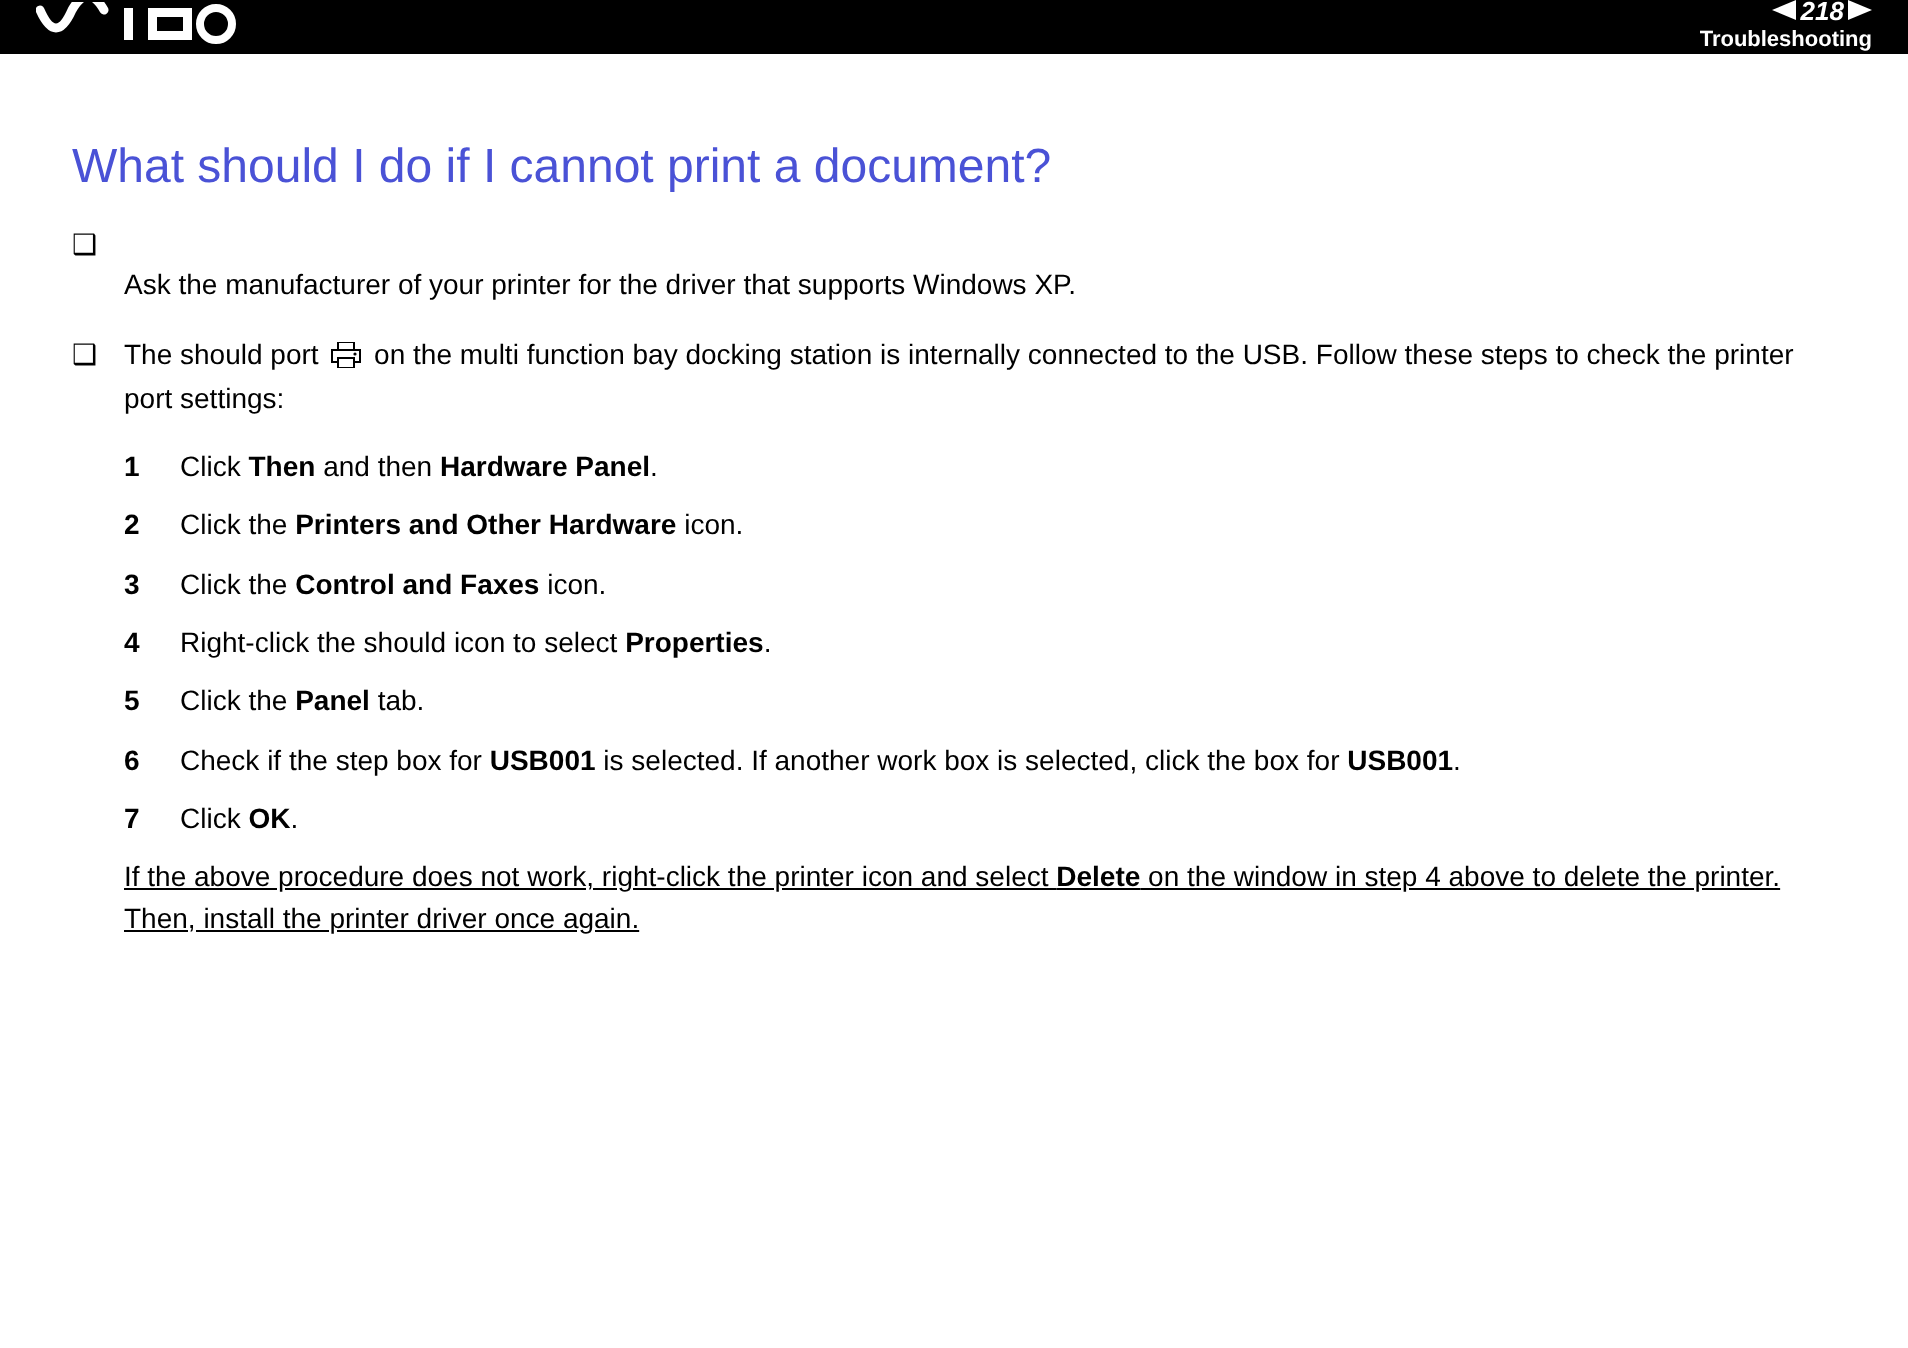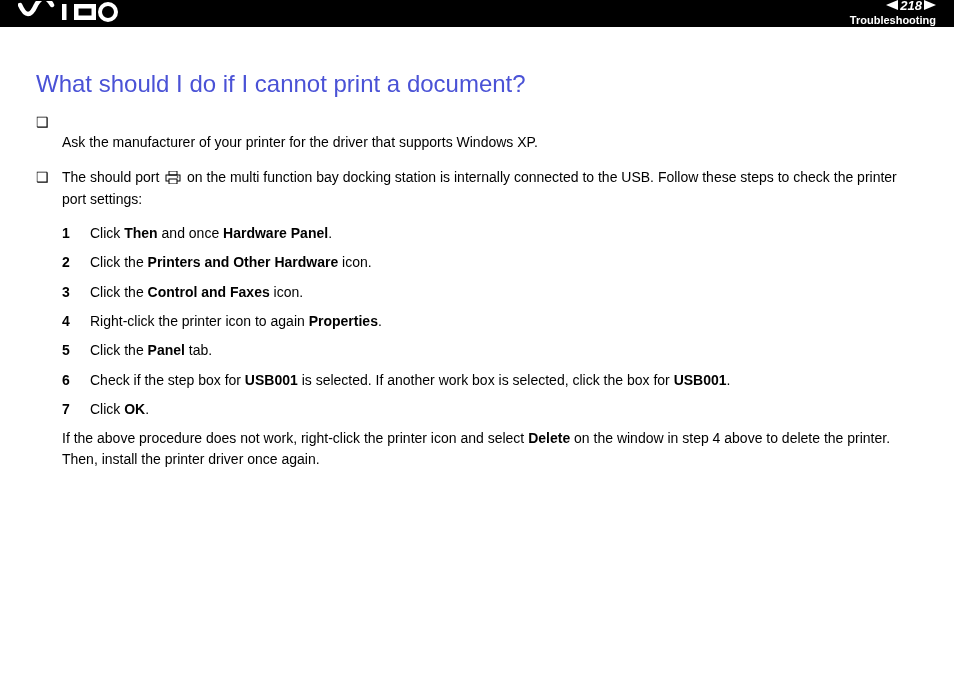--- a/index.html
+++ b/index.html
@@ -85,20 +85,21 @@
   }
   .step .num {
     font-weight: bold;
     flex: 0 0 28px;
   }
   .step .step-text { flex: 1; }
   .closing {
     margin-left: 26px;
     line-height: 1.45;
     margin-top: 9px;
+    text-decoration: underline;
   }
   .b { font-weight: bold; }
 </style>
 </head>
 <body>
 
 <div class="header">
   <div class="logo">
     <svg width="100" height="22" viewBox="0 0 100 22">
       <path d="M 2 4 Q 10 22 18 4 Q 26 -10 34 4" stroke="#fff" stroke-width="4.5" fill="none" stroke-linecap="round"></path>
@@ -147,33 +148,33 @@
             <rect x="1" y="4" width="14" height="6" fill="none" stroke="#000" stroke-width="1"></rect>
             <rect x="4" y="8" width="8" height="5" fill="#fff" stroke="#000" stroke-width="1"></rect>
             <circle cx="12.5" cy="6" r="0.8" fill="#000"></circle>
           </svg></span><span> on the multi function bay docking station is internally connected to the USB. Follow these steps to check the printer port settings:</span>
     </div>
   </div>
 
   <div class="steps">
     <div class="step">
       <div class="num">1</div>
-      <div class="step-text"><span>Click </span><span class="b">Then</span><span> and once </span><span class="b">Hardware Panel</span><span>.</span></div>
+      <div class="step-text"><span>Click </span><span class="b">Then</span><span> and then </span><span class="b">Hardware Panel</span><span>.</span></div>
     </div>
     <div class="step">
       <div class="num">2</div>
       <div class="step-text"><span>Click the </span><span class="b">Printers and Other Hardware</span><span> icon.</span></div>
     </div>
     <div class="step">
       <div class="num">3</div>
       <div class="step-text"><span>Click the </span><span class="b">Control and Faxes</span><span> icon.</span></div>
     </div>
     <div class="step">
       <div class="num">4</div>
-      <div class="step-text"><span>Right-click the printer icon to again </span><span class="b">Properties</span><span>.</span></div>
+      <div class="step-text"><span>Right-click the should icon to select </span><span class="b">Properties</span><span>.</span></div>
     </div>
     <div class="step">
       <div class="num">5</div>
       <div class="step-text"><span>Click the </span><span class="b">Panel</span><span> tab.</span></div>
     </div>
     <div class="step">
       <div class="num">6</div>
       <div class="step-text"><span>Check if the step box for </span><span class="b">USB001</span><span> is selected. If another work box is selected, click the box for </span><span class="b">USB001</span><span>.</span></div>
     </div>
     <div class="step">

